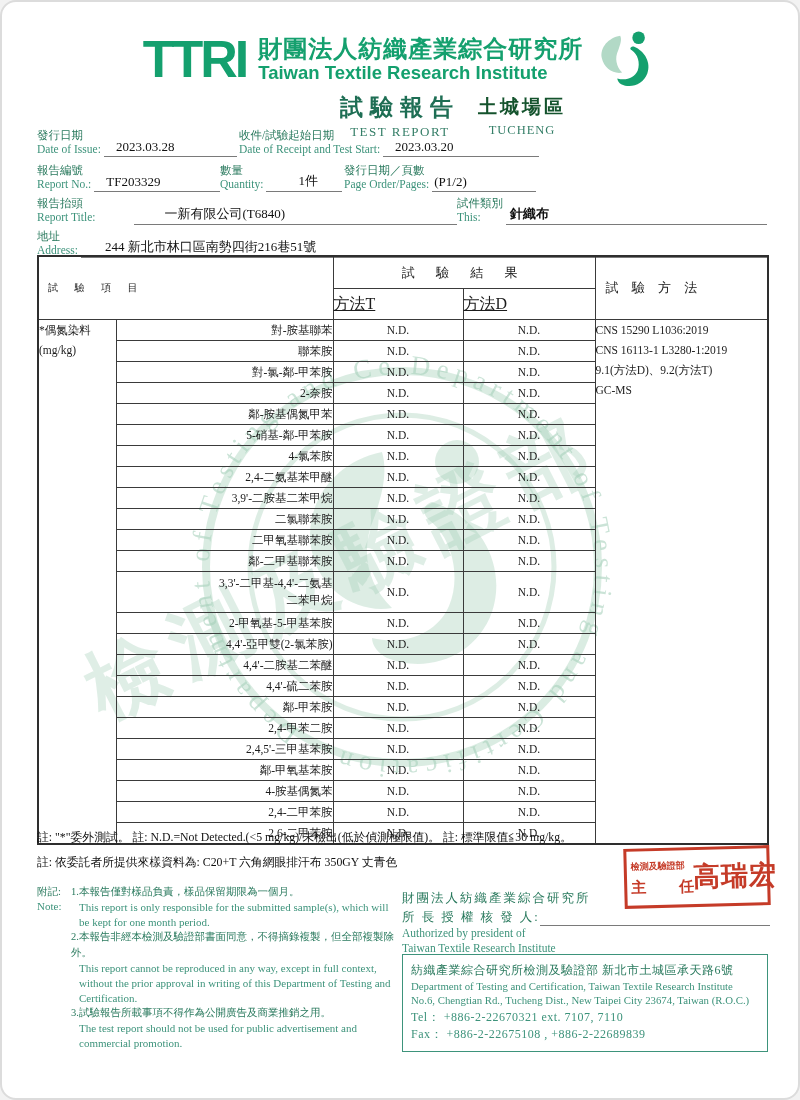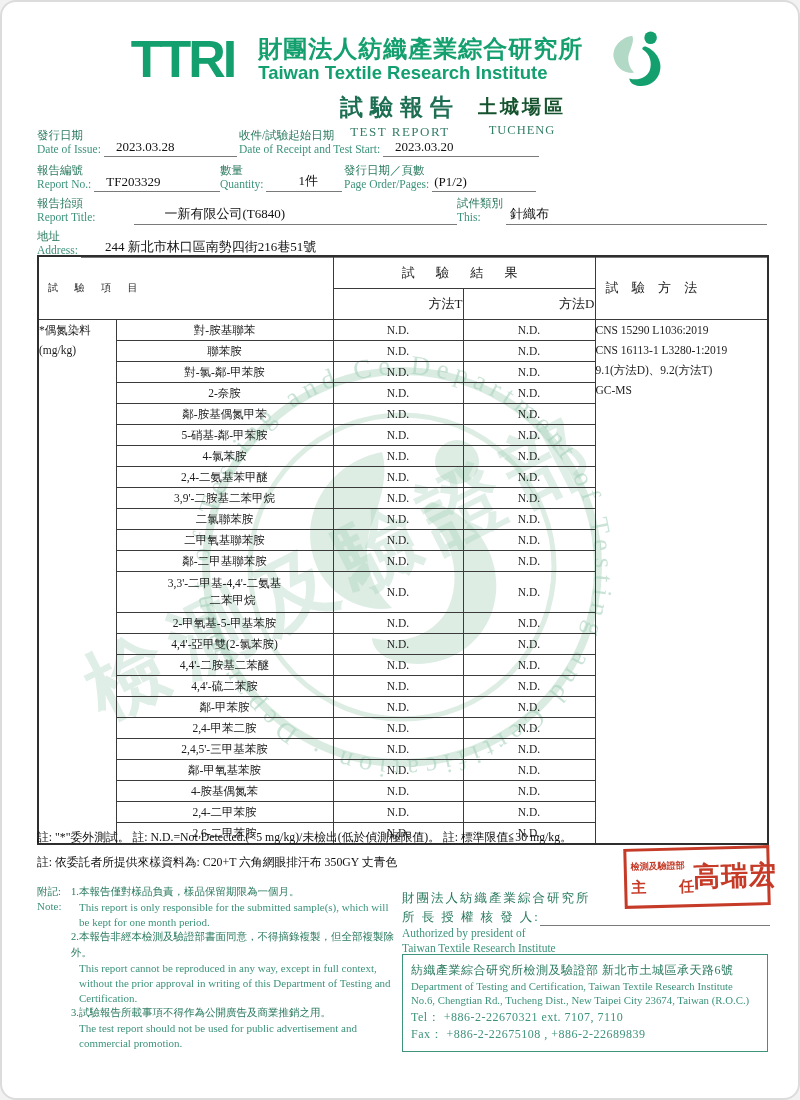--- a/index.html
+++ b/index.html
@@ -4,21 +4,21 @@
 <style>
   html,body { margin:0; padding:0; background:#f2f2f2; }
   .page {
     position:relative; width:800px; height:1100px; margin:0 auto;
     background:#ffffff; border:2px solid #dcdcdc; border-radius:16px;
     overflow:hidden; box-sizing:border-box;
     font-family:"Liberation Serif","DejaVu Serif",serif; color:#1c1c1c;
   }
   
   .logo-row { position:absolute; top:26px; left:0; width:100%;
-    display:flex; justify-content:center; align-items:center; gap:24px; }
+    display:flex; justify-content:center; align-items:center; gap:12px; }
   .ttri-text { font-family:"Liberation Sans","DejaVu Sans",sans-serif;
     font-weight:bold; font-size:52px; letter-spacing:-3px; color:#14a06e; line-height:1; }
   .org-stack { display:flex; flex-direction:column; line-height:1.15; }
   .org-zh { font-family:"Liberation Sans","DejaVu Sans",sans-serif;
     font-weight:bold; font-size:24px; color:#14a06e; letter-spacing:1px; }
   .org-en { font-family:"Liberation Sans","DejaVu Sans",sans-serif;
     font-weight:bold; font-size:18.5px; color:#14a06e; }
   .logo-icon { width:62px; height:62px; }
   .title-row { position:absolute; top:90px; left:0; width:100%; height:46px; }
   .main-title { position:absolute; left:338px; text-align:center; }
@@ -36,23 +36,23 @@
     padding:0 4px 1px 12px; white-space:nowrap; overflow:hidden; }
   
   .report-table { position:absolute; left:35px; top:253px; border-collapse:collapse;
     table-layout:fixed; width:730px; z-index:2; background:transparent; }
   .report-table th, .report-table td { border:1px solid #3a3a3a; padding:0;
     font-weight:normal; font-size:11.5px; background:transparent; }
   .report-table { border:2px solid #2e2e2e; }
   th.hdr-item { text-align:left; padding-left:9px; letter-spacing:7px; font-size:10px; }
   th.hdr-result { text-align:center; letter-spacing:9px; font-size:13px; height:31px; }
   th.hdr-method { text-align:left; padding-left:10px; letter-spacing:5px; font-size:13px; }
-  th.hdr-sub { text-align:right; font-size:13px; height:30px; }
+  th.hdr-sub { text-align:left; font-size:16px; height:30px;text-decoration:underline; }
   .group-cell { vertical-align:top; padding:2px 0 0 5px; line-height:20px; font-size:11.5px; }
-  .item-cell { text-align:center; padding-left:8px; height:20px; line-height:14px; }
+  .item-cell { text-align:right; padding-left:8px; height:20px; line-height:14px; }
   .result-cell { text-align:center; height:20px; }
   .method-cell { vertical-align:top; padding:1px 0 0 6px; line-height:20px; font-size:11px; white-space:nowrap; }
   .tall-row .item-cell { height:40px; }
   .tall-row .item-cell div { line-height:17px; }
   
   .watermark { position:absolute; left:150px; top:310px; width:500px; height:510px;
     z-index:1; pointer-events:none; }
   .wm-diagonal { position:absolute; left:90px; top:640px; width:680px; z-index:1;
     transform:rotate(-27deg); transform-origin:left center;
     font-size:80px; font-weight:bold; letter-spacing:14px; color:rgba(160,206,181,0.34);
@@ -176,21 +176,21 @@
         <span class="zh">報告抬頭</span>
         <span class="en">Report Title:</span>
       </div>
     <div class="fvalue" style="padding-left:30px;">一新有限公司(T6840)</div>
   </div>
   <div class="field" style="left:455px; top:193px; width:310px;">
     <div class="flabel">
         <span class="zh">試件類別</span>
         <span class="en">This:</span>
       </div>
-    <div class="fvalue" style="padding-left:4px;">針織布</div>
+    <div class="fvalue" style="padding-left:4px;font-weight:bold;">針織布</div>
   </div>
 
   <div class="field" style="left:35px; top:226px; width:730px;">
     <div class="flabel">
         <span class="zh">地址</span>
         <span class="en">Address:</span>
       </div>
     <div class="fvalue" style="padding-left:24px;">244 新北市林口區南勢四街216巷51號</div>
   </div>
 

